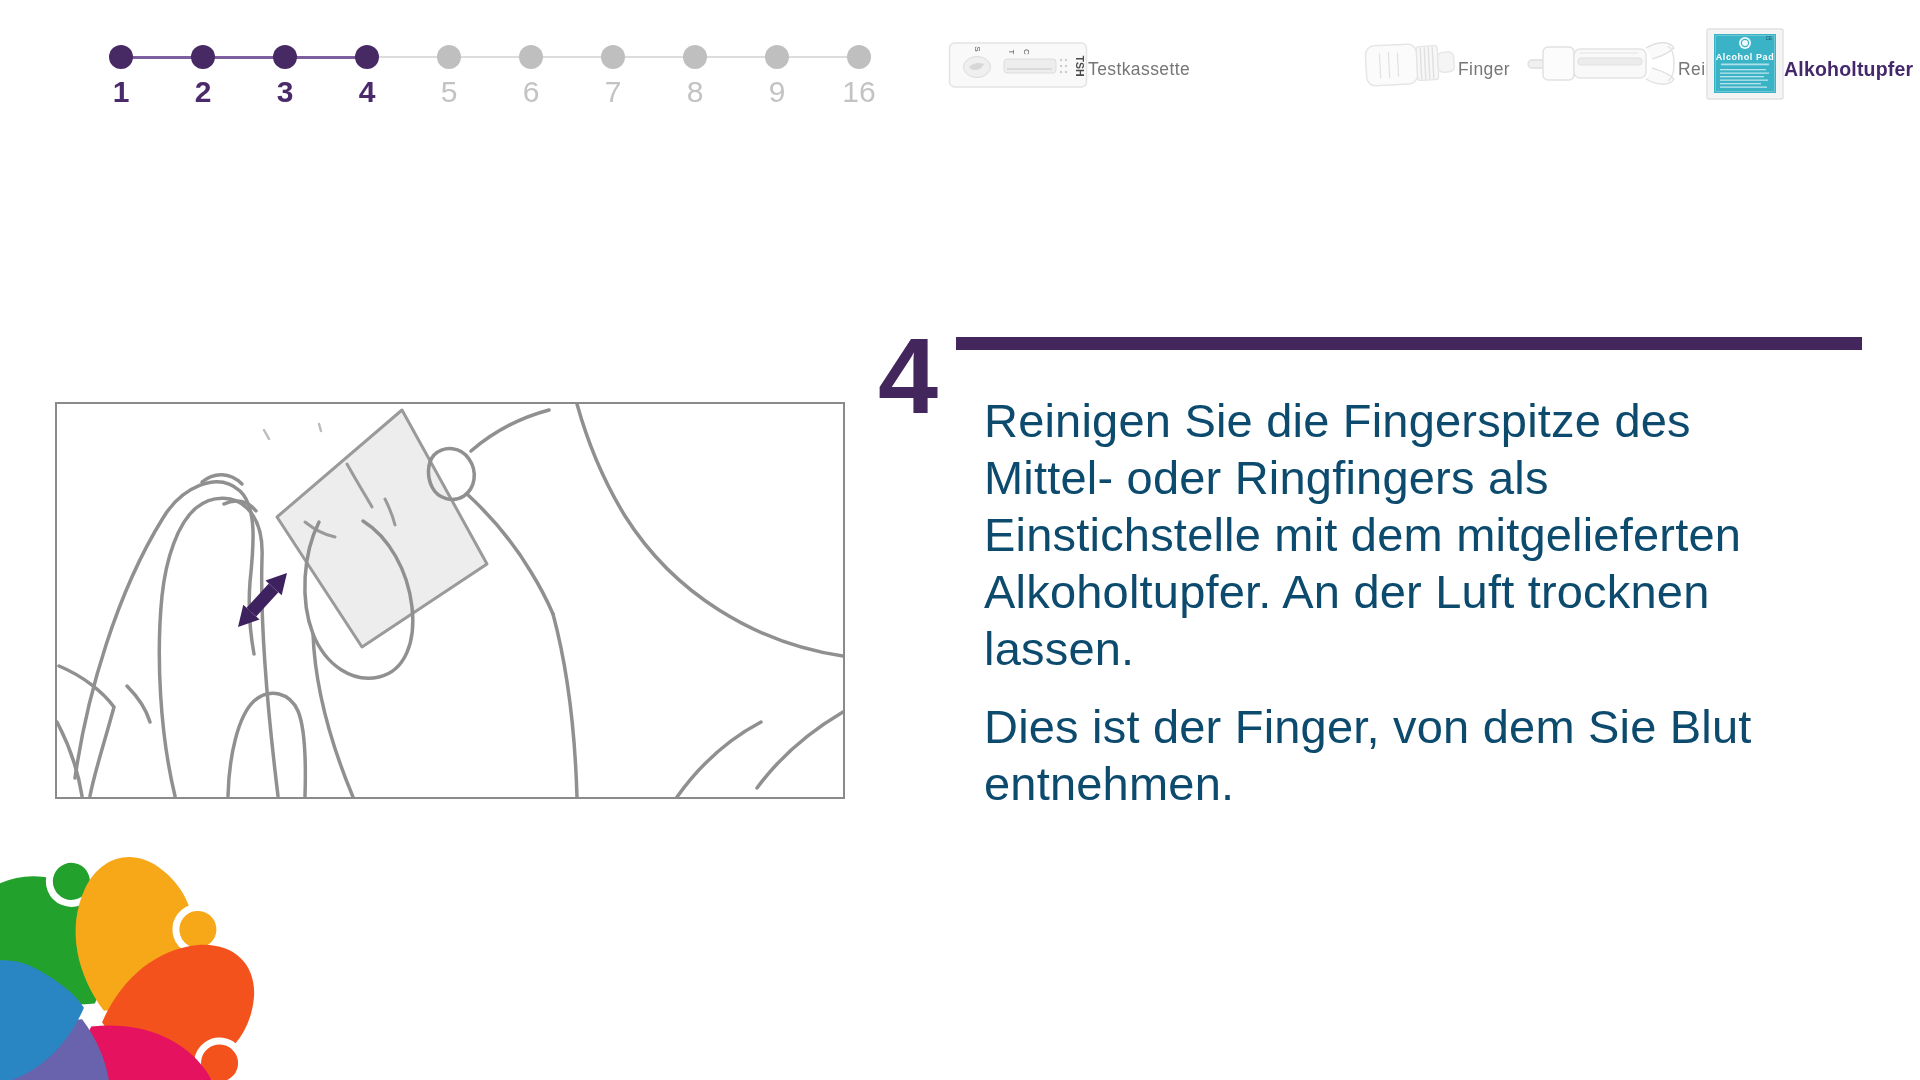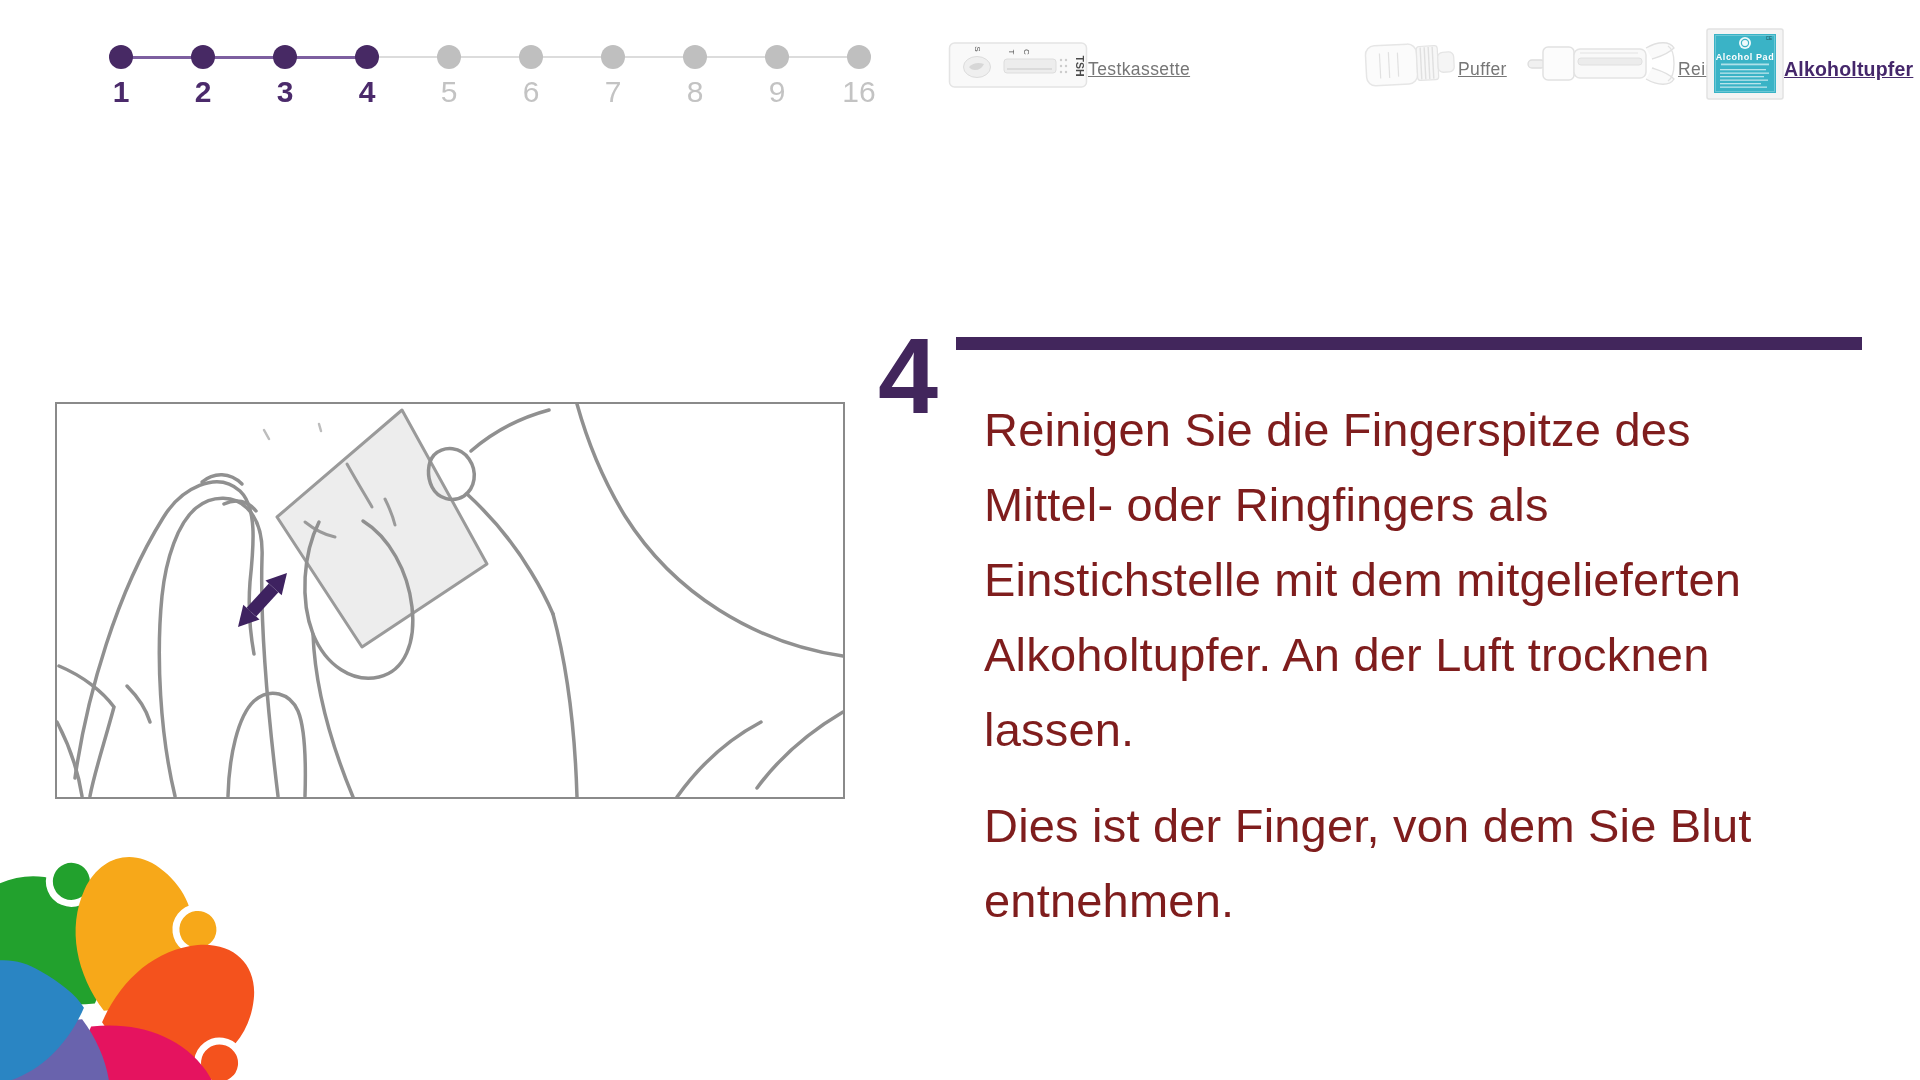--- a/index.html
+++ b/index.html
@@ -15,27 +15,27 @@
   .stepper-line.todo{left:367px;top:56px;width:492px;height:2px;background:#dcdcdc;}
   .step-item{position:absolute;top:45px;width:82px;z-index:2;text-align:center;cursor:default;}
   .step-item .dot{display:block;margin:0 auto;width:24px;height:24px;border-radius:50%;background:#bfbfbf;}
   .step-item .num{display:block;margin-top:8px;font-size:30px;color:#c3c3c3;font-weight:400;line-height:1;}
   .step-item.done .dot{background:#472964;}
   .step-item.done .num{color:#4b2a6b;font-weight:700;}
 
   
   .product{position:absolute;top:26px;width:200px;display:flex;flex-direction:row;align-items:center;}
   .product .img-wrap{height:76px;display:flex;align-items:center;justify-content:center;}
-  .product .p-label{margin-top:12px;font-size:17.5px;color:#767676;letter-spacing:.4px;line-height:1;text-decoration:underline;}
+  .product .p-label{margin-top:12px;font-size:17.5px;color:#767676;letter-spacing:.4px;line-height:1;}
   .product.highlight .p-label{font-size:19.5px;font-weight:700;color:#45276b;letter-spacing:.2px;text-align:center;}
 
   
   .step-number{position:absolute;left:878px;top:322px;font-size:108px;font-weight:800;color:#42265c;line-height:1;letter-spacing:-2px;}
   .step-bar{position:absolute;left:956px;top:337px;width:906px;height:13px;background:#42265c;}
-  .step-text{position:absolute;left:984px;top:392px;width:810px;font-size:47px;line-height:75px;color:#7f1d1d;letter-spacing:.2px;}
+  .step-text{position:absolute;left:984px;top:392px;width:810px;font-size:47px;line-height:57px;color:#0c4a6e;letter-spacing:.2px;}
   .step-text p{margin:0;}
   .step-text p + p{margin-top:21px;}
 
   
   .illustration{position:absolute;left:55px;top:402px;width:786px;height:393px;border:2px solid #8a8a8a;background:#fff;box-sizing:content-box;}
   .illustration svg{display:block;}
 
   
   .logo{position:absolute;left:-77px;top:845px;width:340px;height:340px;}
 </style>
@@ -130,21 +130,21 @@
           <g stroke="#e0e0e0" stroke-width="1.4">
             <path d="M59,14 v32"></path>
               <path d="M63,14 v32"></path>
               <path d="M67,14 v32"></path>
               <path d="M71,14 v32"></path>
           </g>
           <rect x="76" y="20" width="16" height="20" rx="5" fill="#f5f5f5" stroke="#e5e5e5" stroke-width="1.3"></rect>
         </g>
       </svg>
     </div>
-    <div class="p-label">Puffer</div>
+    <div class="p-label">Finger</div>
   </div>
 
   <div class="product" style="left:1526px">
     <div class="img-wrap">
       <svg width="152" height="58" viewBox="0 0 152 58">
         <rect x="2" y="25" width="17" height="8" rx="4" fill="#f0f0f0" stroke="#dddddd" stroke-width="1.3"></rect>
         <rect x="17" y="12" width="31" height="33" rx="5" fill="#fcfcfc" stroke="#e1e1e1" stroke-width="1.5"></rect>
         <rect x="48" y="14" width="72" height="29" rx="6" fill="#f9f9f9" stroke="#e3e3e3" stroke-width="1.5"></rect>
         <rect x="52" y="23" width="64" height="7" rx="3" fill="#ececec" stroke="#e0e0e0" stroke-width="1"></rect>
         <path d="M54,18 h58" stroke="#eeeeee" stroke-width="2"></path>

